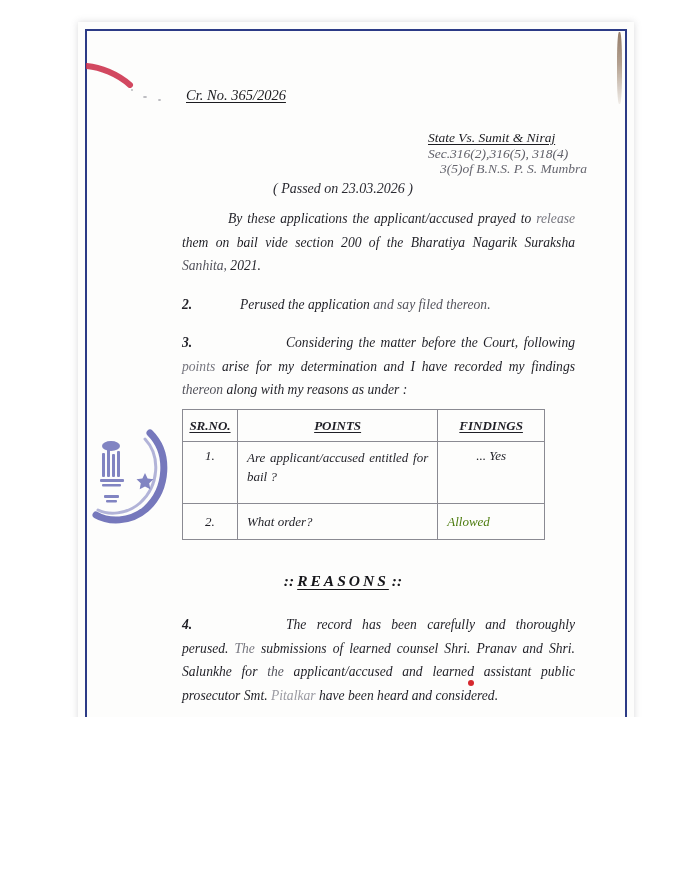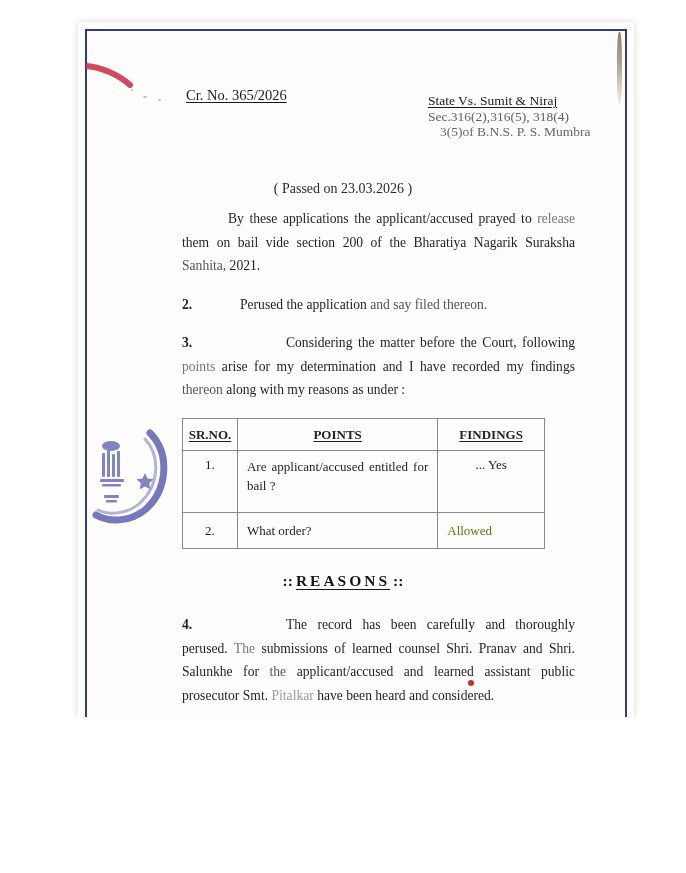--- a/index.html
+++ b/index.html
@@ -7,20 +7,21 @@
     margin: 0; padding: 0;
     width: 686px; height: 873px;
     background: #ffffff;
     font-family: "Liberation Serif", serif;
   }
   #root {
     position: relative;
     width: 686px; height: 717px;
     overflow: hidden;
     background: #ffffff;
+    font-style: italic;
   }
 
   
   .page-sheet {
     position: absolute;
     left: 78px; top: 22px;
     width: 556px; height: 794px;
     background: #fdfdfc;
     box-shadow: 0 0 7px rgba(90,90,95,0.22);
   }
@@ -90,20 +91,21 @@
     width: 160px;
     font-size: 13.5px;
     line-height: 15.5px;
     color: #23232a;
   }
   .case-parties {
     text-decoration: underline;
     text-underline-offset: 2px;
     white-space: nowrap;
     color: #1b1b20;
+    margin-top: 37px;
   }
   .case-sections { color: #5f5f68; white-space: nowrap; }
   .case-police   { color: #66666f; white-space: nowrap; margin-left: 12px; }
 
   .doc-title {
     position: absolute;
     left: 0; top: 158px;
     width: 686px;
     text-align: center;
     font-size: 16.5px;
@@ -140,21 +142,21 @@
   .fade3 { color: #9a9aa2; }
 
   #p1 { top: 207px; }
   #p2 { top: 293px; }
   #p3 { top: 331px; }
   #p4 { top: 613px; }
 
   
   .findings-table {
     position: absolute;
-    left: 182px; top: 418px;
+    left: 182px; top: 409px;
     width: 363px;
     border-collapse: collapse;
     font-size: 13px;
     color: #1f1f26;
   }
   .findings-table td, .findings-table th {
     border: 1px solid #8a8a92;
     padding: 6px 9px;
     vertical-align: top;
     font-weight: normal;

